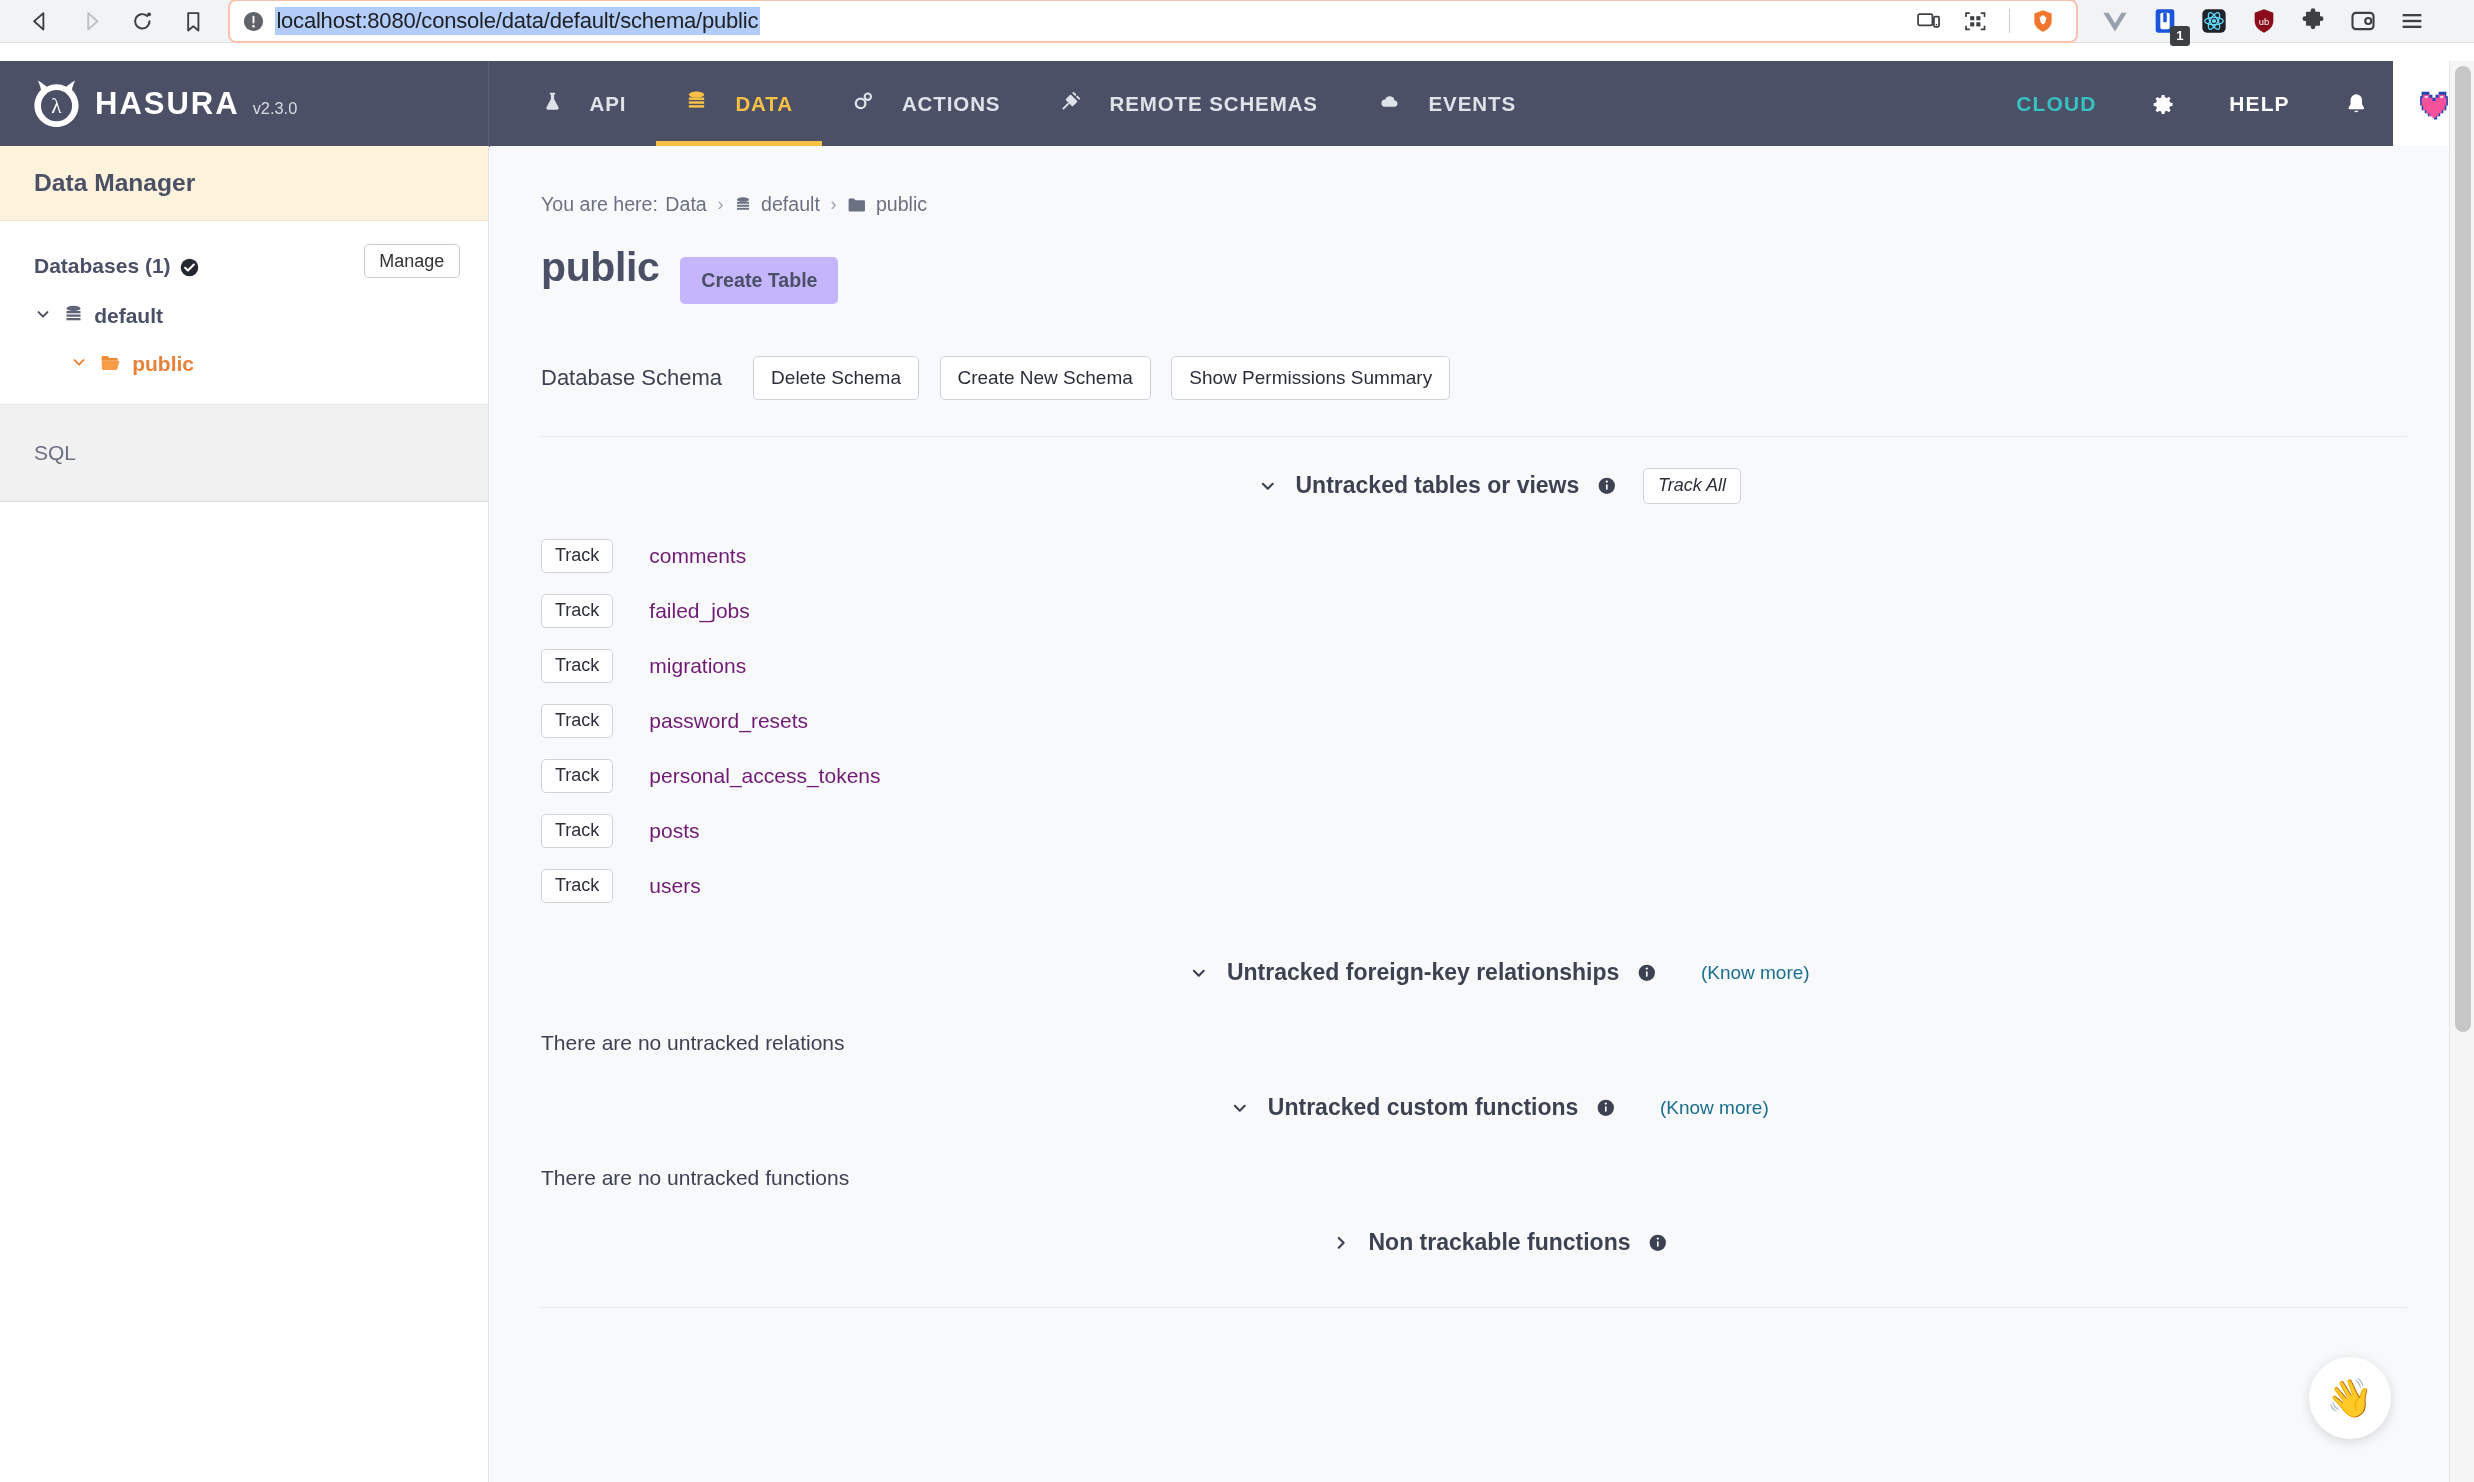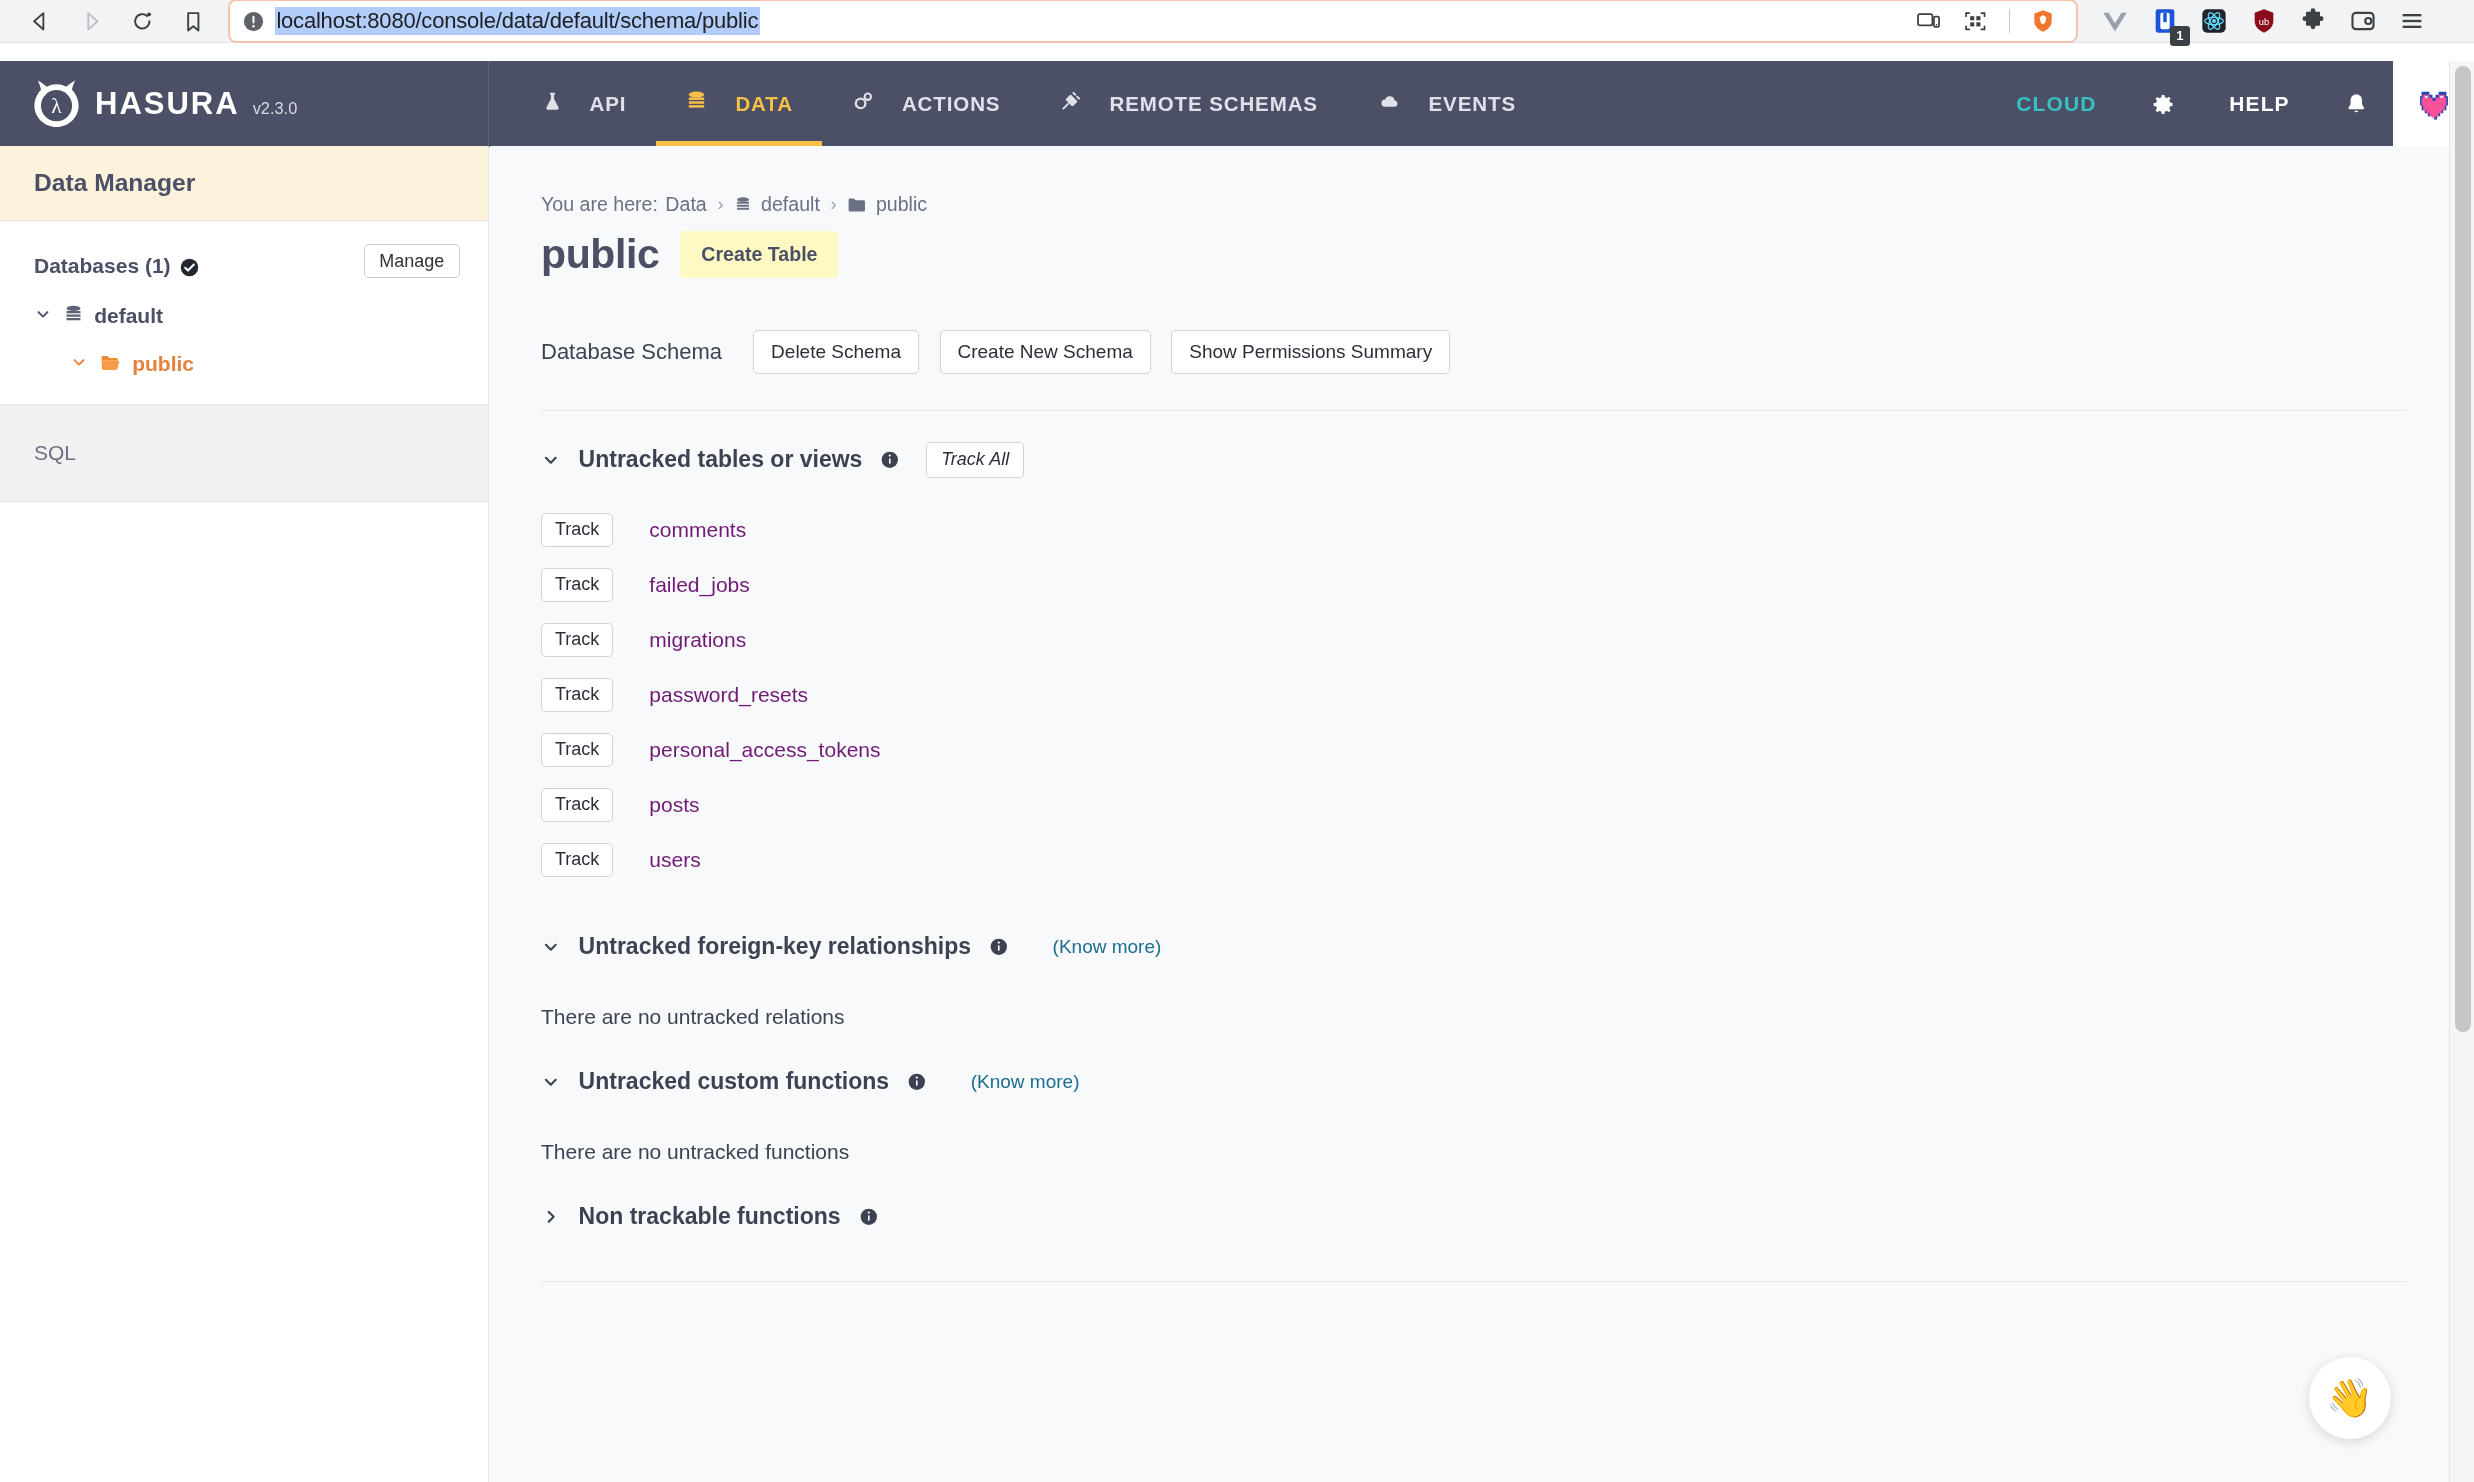--- a/index.html
+++ b/index.html
@@ -176,25 +176,26 @@
   .crumb { cursor: pointer; }
   .crumb-sep { color: #9aa0b0; font-size: 18px; margin: 0 3.3px; }
   .crumb-icon { display: flex; align-items: center; margin-right: 1.6px; }
 
   .title-row {
     display: flex; align-items: center; gap: 21px;
     padding: 14.7px 0 0 51px;
   }
   .page-title { font-size: 41px; font-weight: 700; color: #4b5066; letter-spacing: -0.4px; }
   .create-table-btn {
-    background: #fef9c3; color: #4b5066;
+    background: #c4b5fd; color: #4b5066;
     font-size: 19.6px; font-weight: 700;
     border: none; border-radius: 4.9px;
     padding: 12.3px 21px; cursor: pointer;
     font-family: "Liberation Sans", sans-serif;
+    margin-top: 26px;
   }
 
   .schema-row {
     display: flex; align-items: center; gap: 20.5px;
     padding: 52px 0 0 51px;
   }
   .schema-label { font-size: 22px; color: #3d4252; margin-right: 10.6px; }
   .btn-outline {
     background: #ffffff; border: 0.8px solid #cfd2d8;
     border-radius: 4.9px; padding: 9.8px 17px;
@@ -202,21 +203,21 @@
     font-family: "Liberation Sans", sans-serif;
     white-space: nowrap;
   }
   .hr {
     margin: 36px 51px 0 51px;
     height: 0.8px; background: #e5e7eb;
   }
 
   .section-head {
     display: flex; align-items: center; gap: 18px;
-    padding-left: 51px; margin-top: 31px;
+    padding-left: 51px; margin-top: 31px; justify-content: center;
   }
   .chev { display: flex; align-items: center; cursor: pointer; }
   .section-title { font-size: 23px; font-weight: 700; color: #3d4252; }
   .info-icon { display: flex; align-items: center; cursor: pointer; }
   .track-all-btn {
     background: #ffffff; border: 0.8px solid #cfd2d8;
     border-radius: 4.9px; padding: 6.5px 14px;
     font-size: 18px; color: #2b2f3a; cursor: pointer;
     margin-left: 8.2px;
     font-family: "Liberation Sans", sans-serif;

